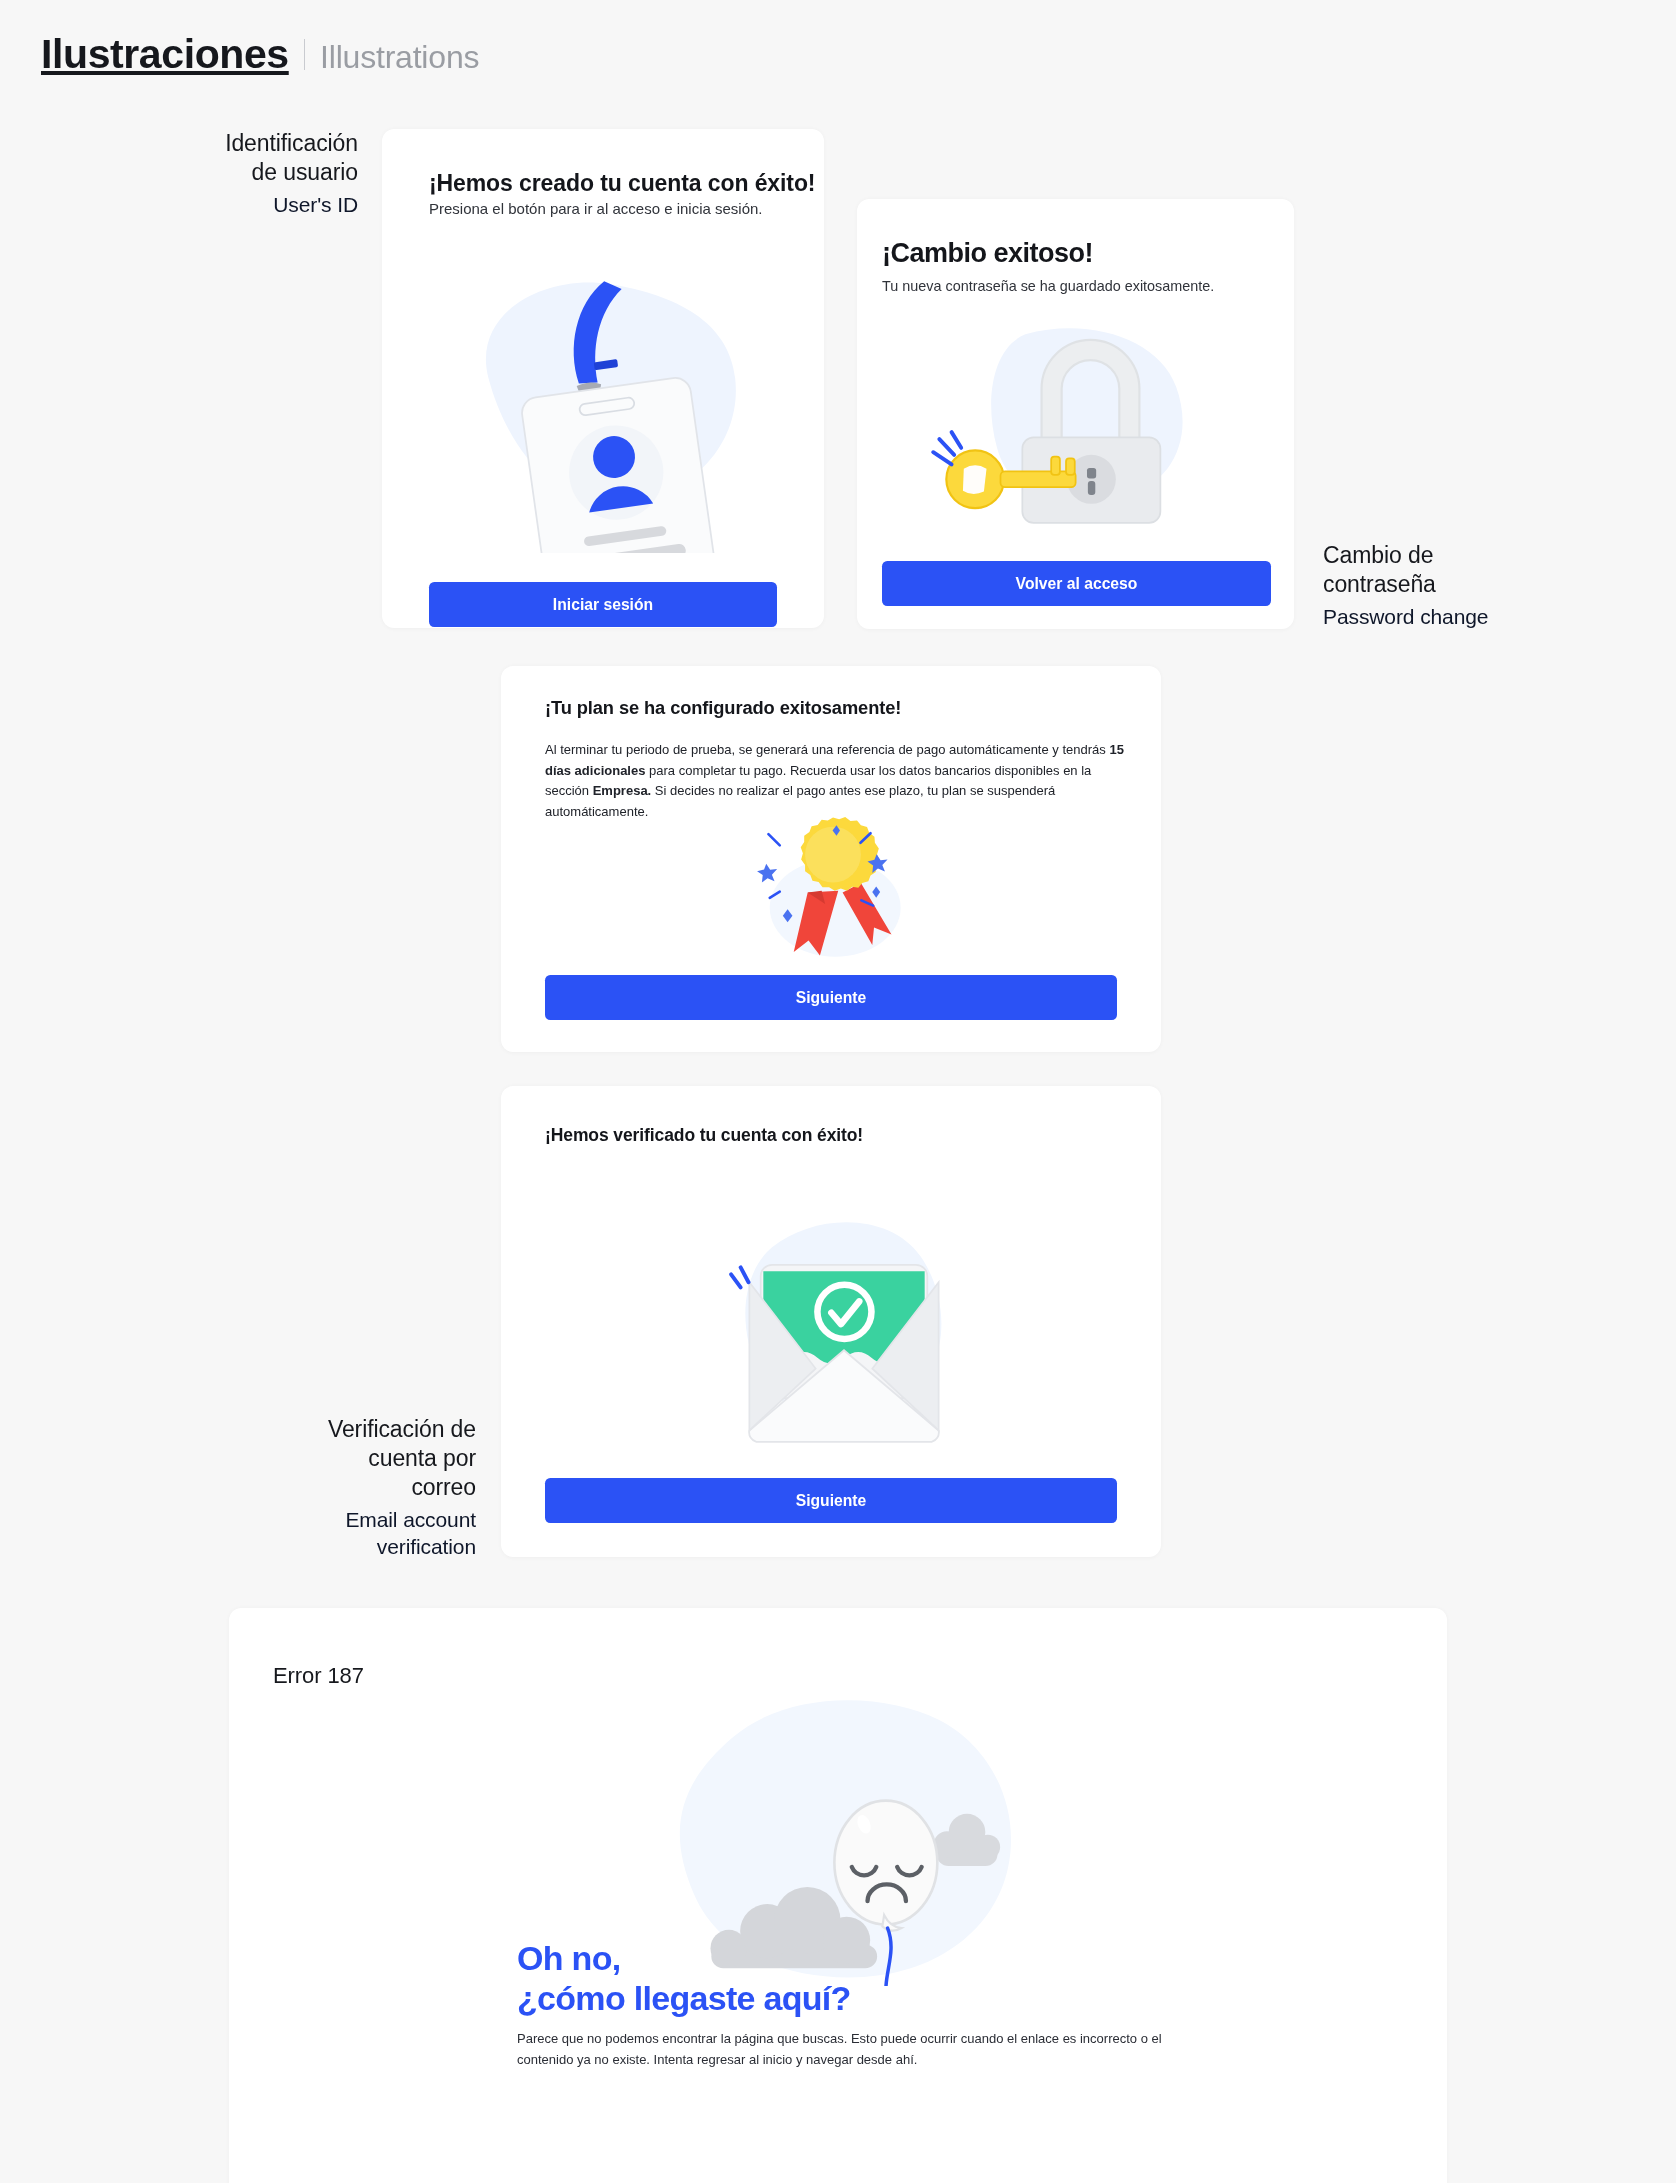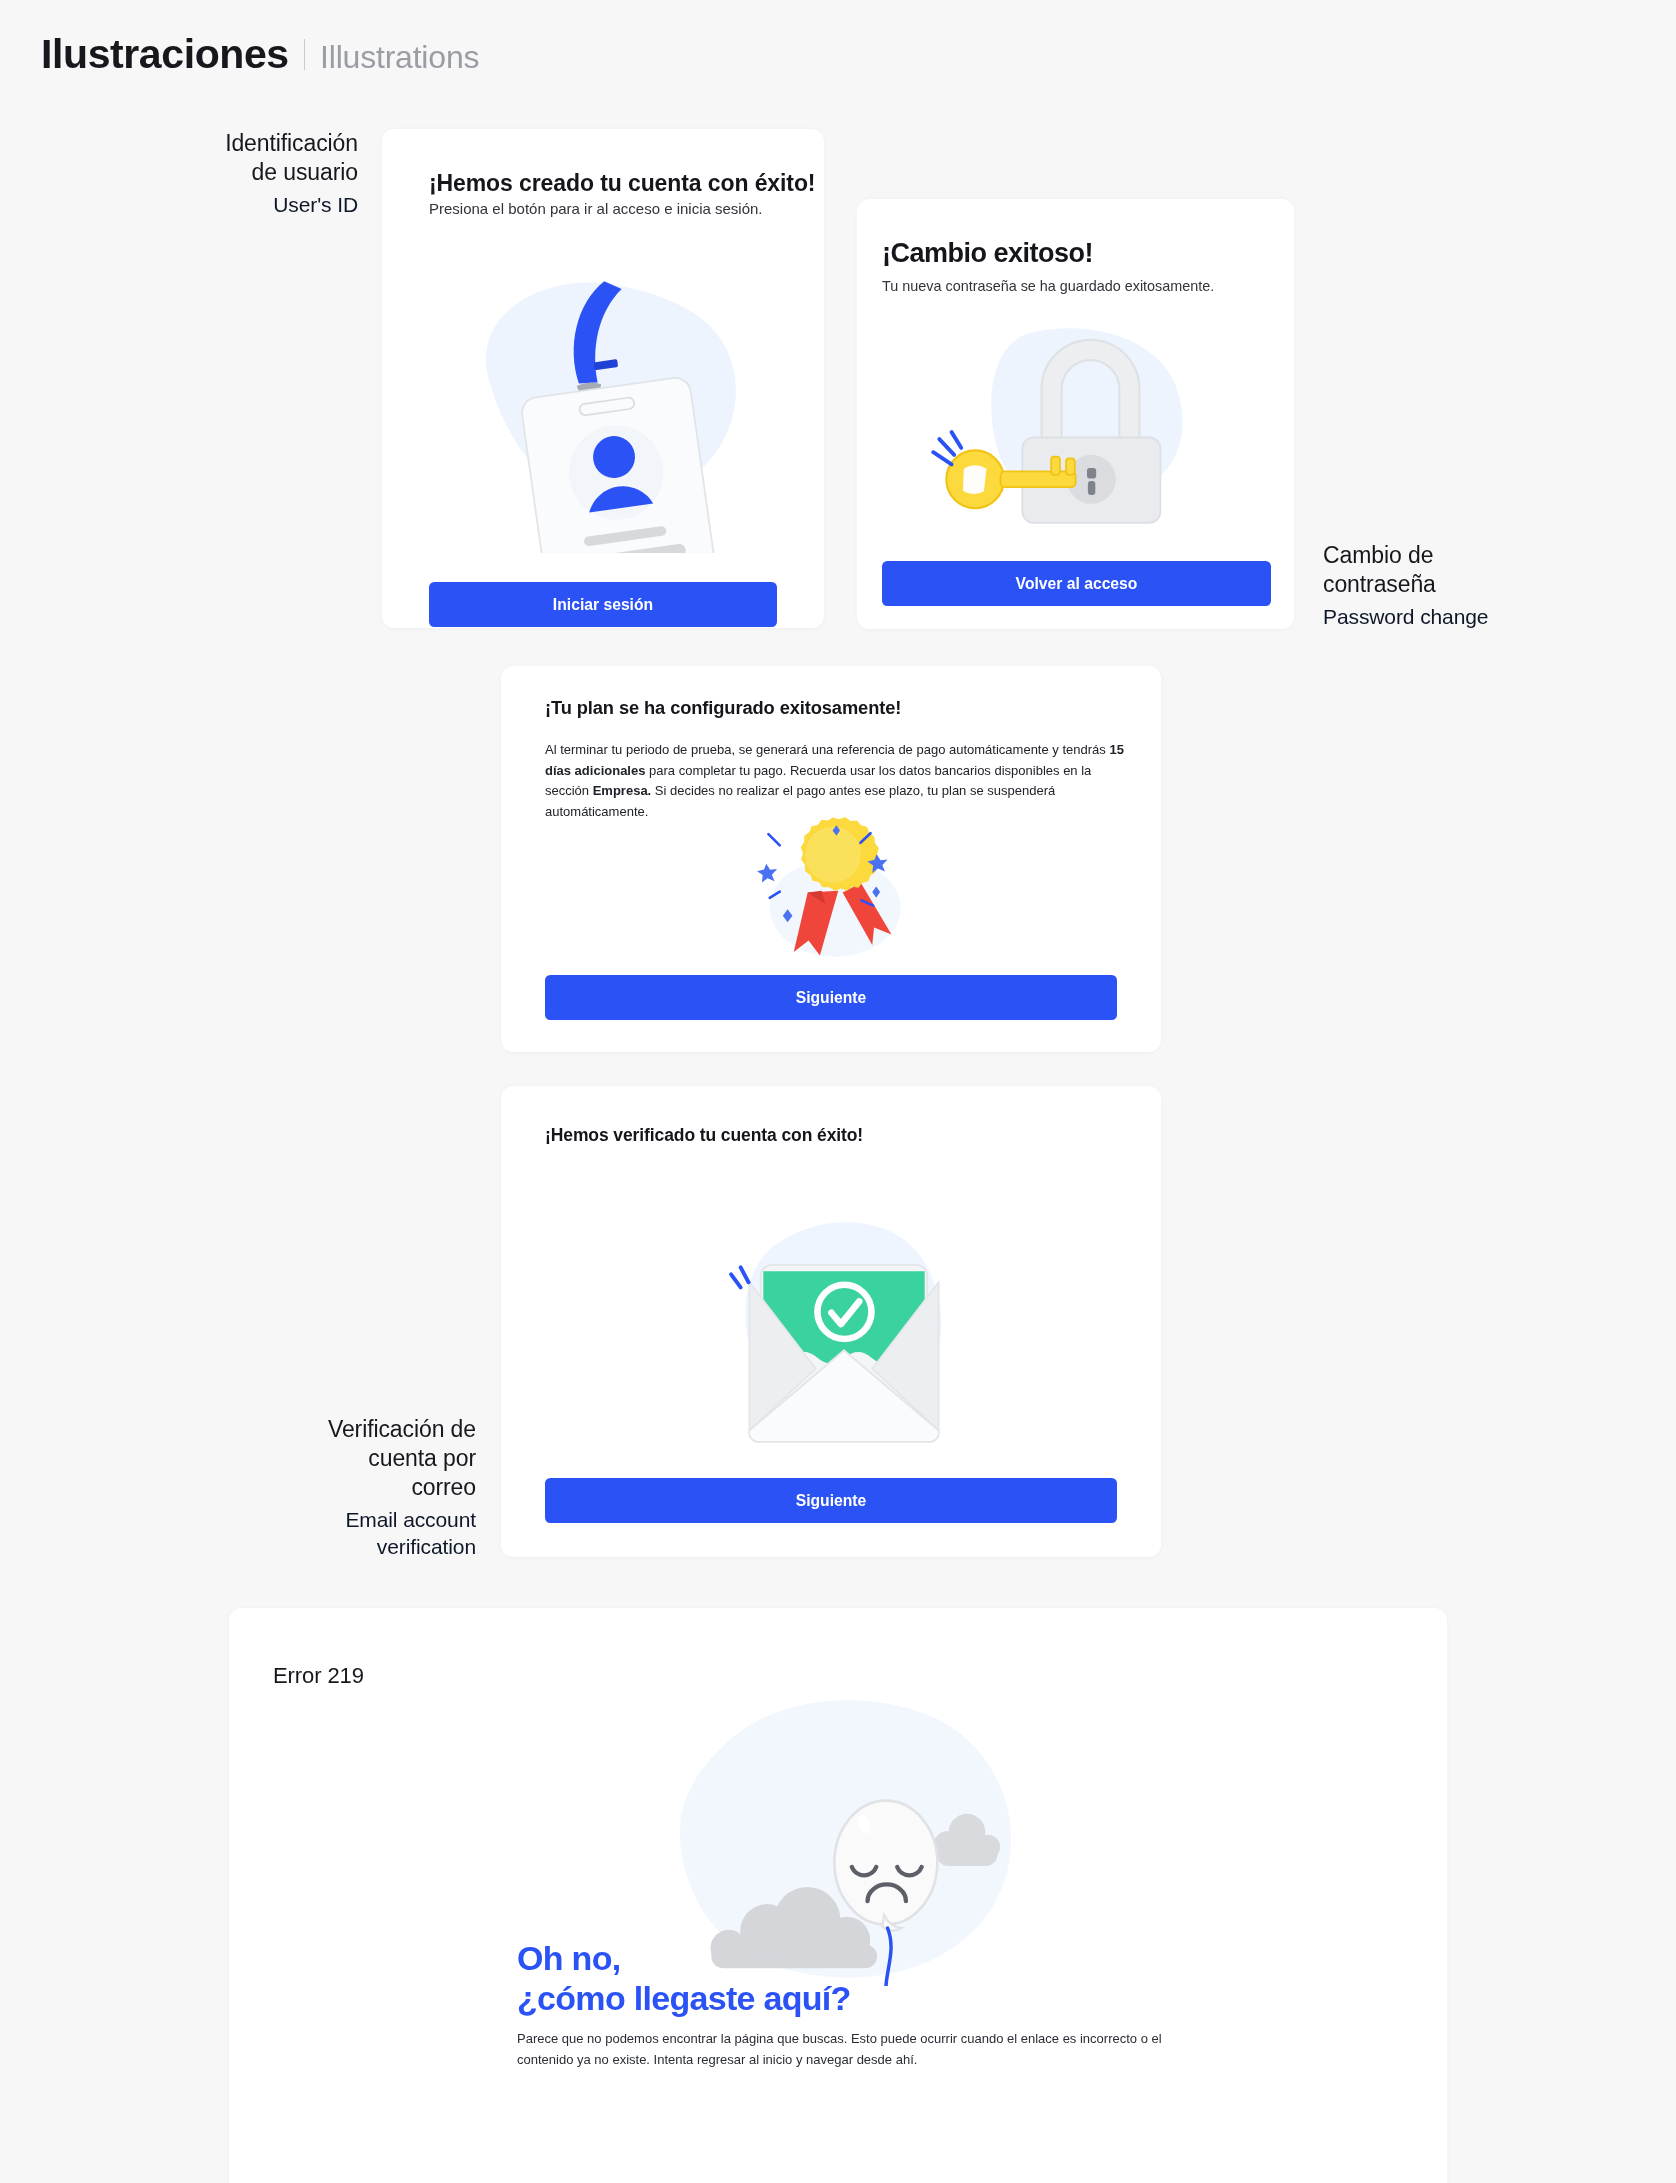--- a/index.html
+++ b/index.html
@@ -7,21 +7,21 @@
     width: 1677px;
     height: 2362px;
     background: #f7f7f7;
     font-family: "Liberation Sans", sans-serif;
     -webkit-font-smoothing: antialiased;
   }
   .page { position: relative; width: 1677px; height: 2362px; overflow: hidden; }
 
   
   .header { position: absolute; left: 41px; top: 31px; display: flex; align-items: baseline; }
-  .header-title { font-size: 41px; font-weight: 700; color: #16181d; letter-spacing: -0.4px; }
+  .header-title { font-size: 41px; font-weight: 700; color: #16181d; letter-spacing: -0.4px; text-decoration: underline; }
   .header-divider { width: 1.3px; height: 31px; background: #c9cbd0; margin: 0 15px; align-self: center; }
   .header-subtitle { font-size: 32px; font-weight: 400; color: #9a9da3; letter-spacing: -0.2px; }
 
   
   .side-label { position: absolute; }
   .side-label .es {
     font-size: 23px; line-height: 29px; color: #16181d; font-weight: 400; letter-spacing: -0.1px;
   }
   .side-label .en {
     font-size: 21px; line-height: 27px; color: #0f172a; font-weight: 400; letter-spacing: -0.1px; margin-top: 3.5px;
@@ -245,21 +245,21 @@
 
   <div class="side-label align-right" style="left:210px; top:1415px; width:266px;">
     <div class="es" style="white-space:pre-line">Verificación de
 cuenta por
 correo</div>
     <div class="en" style="white-space:pre-line">Email account
 verification</div>
   </div>
 
   <div class="card" id="card-404">
-    <div class="card-title">Error 219</div>
+    <div class="card-title">Error 187</div>
 
     <div class="illus">
       <svg viewBox="0 0 910 670" width="397" height="293">
         <path d="M170 100 C300 -10 520 0 640 60 C760 120 830 260 800 400 C770 540 640 640 470 650 C300 660 140 600 80 460 C20 320 40 210 170 100 Z" fill="#f2f7fe"></path>
 
         <g fill="#d8dade">
           <rect x="636" y="340" width="140" height="56" rx="28"></rect>
           <circle cx="660" cy="346" r="30"></circle>
           <circle cx="706" cy="318" r="42"></circle>
           <circle cx="754" cy="352" r="28"></circle>

